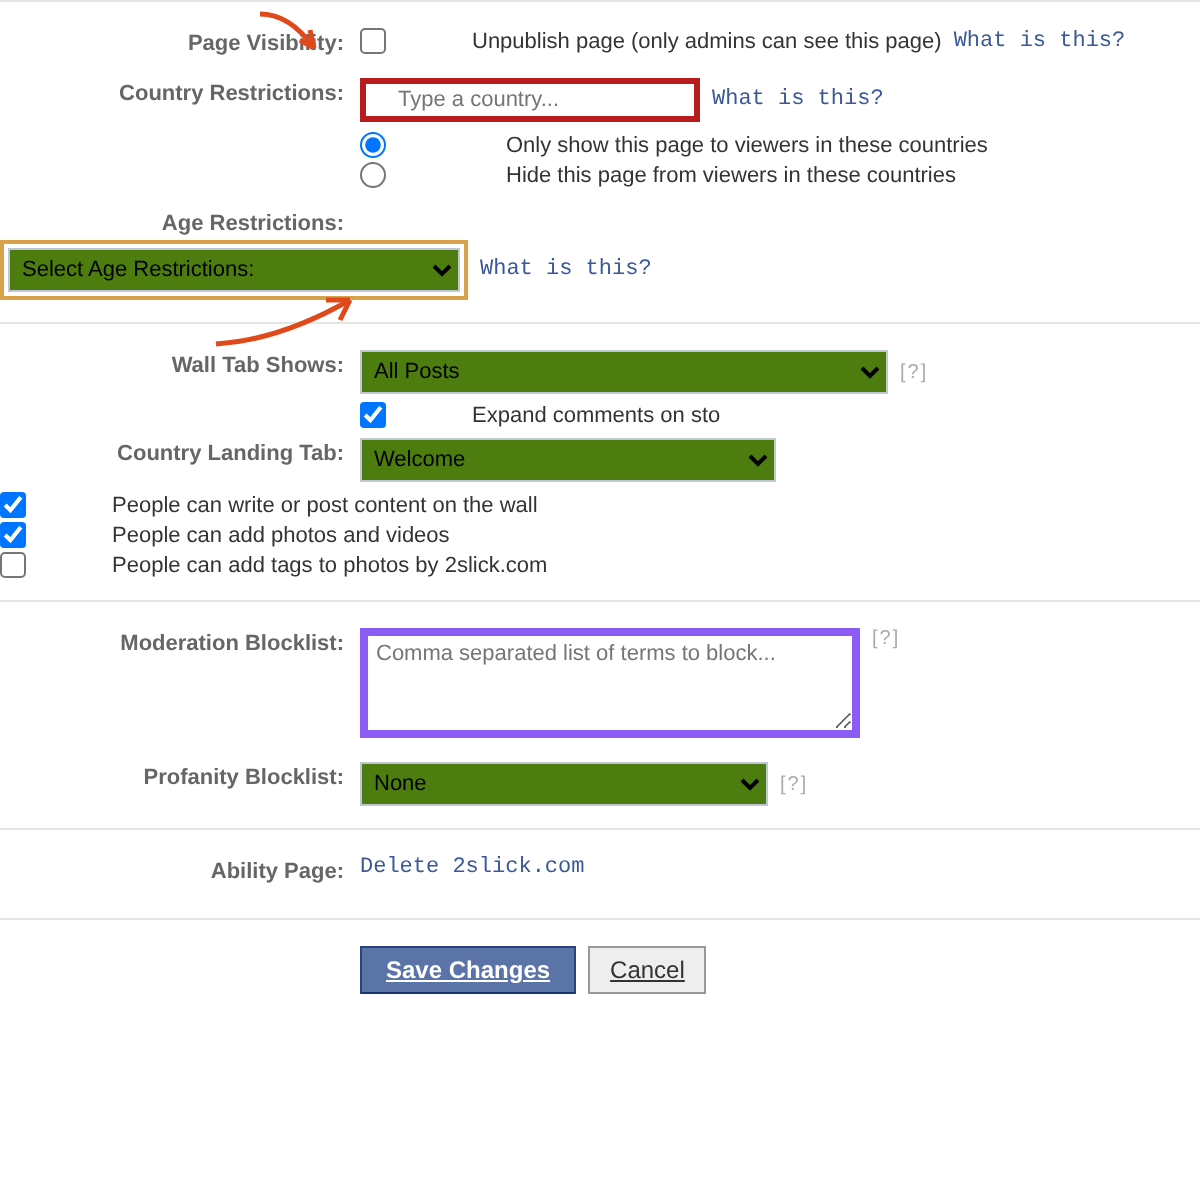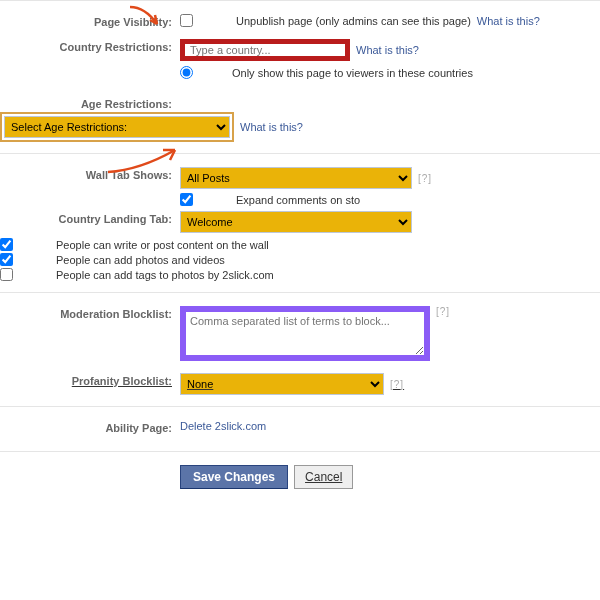--- a/index.html
+++ b/index.html
@@ -34,67 +34,68 @@
   }
   .field-col {
     flex: 1;
     display: flex;
     flex-wrap: wrap;
     align-items: center;
     gap: 4px 6px;
     padding-top: 2px;
   }
   .field-col.stack { flex-direction: column; align-items: flex-start; gap:2px;}
-  .link { color: #3b5998; text-decoration: none; cursor: pointer; }
+  .link { color: #3b5998; text-decoration: none; cursor: pointer; font-family: Liberation Mono, monospace; }
   .help { color: #aaa; font-size: 10px; letter-spacing: 1px;}
   input[type=text] {
-    border: 5px solid #b91c1c;
-    padding: 3px 5px;
+    border: 3px solid #b91c1c;
+    padding: 3px 16px;
     font: inherit;
     font-size: 11px;
     height: 22px;
   }
   select {
     border: 1px solid #bdc7d8;
     font: inherit;
     font-size: 11px;
     height: 22px;
-    background: #eab308;
+    background: #4d7c0f;
     padding: 1px 2px;
   }
   textarea {
-    border: 6px solid #8b5cf6;
+    border: 4px solid #8b5cf6;
     font: inherit;
     font-size: 11px;
     padding: 3px 4px;
     resize: vertical;
     width: 250px;
     height: 55px;
     color: #888;
   }
   .checkline { display: flex; align-items: center; gap: 5px; white-space: nowrap;}
   .checkline label, .radioline label { color: #333; cursor: pointer; padding-left: 36px;}
-  .radioline { display: flex; align-items: center; gap: 1px; }
+  .radioline { display: flex; align-items: center; gap: 22px; }
   .highlight-select {
     border: 2px solid #d8a24a;
     padding: 2px;
     display: inline-block;
   }
   .highlight-select select { width: 226px; }
   .btn-primary {
     background: #5b74a8;
     border: 1px solid #29447e;
     border-bottom-color: #1a356e;
     color: #fff;
     font-weight: bold;
     padding: 4px 12px;
     font: inherit;
     font-size: 12px;
     font-weight: bold;
     cursor: pointer;
+    text-decoration: underline;
   }
   .btn-secondary {
     background: #eee;
     border: 1px solid #999;
     color: #333;
     padding: 4px 10px;
     font: inherit;
     font-size: 12px;
     cursor: pointer;
     text-decoration: underline;
@@ -151,20 +152,24 @@
     </div>
   </div>
 
   <div class="row">
     <div class="label-col"></div>
     <div class="field-col stack">
       <div class="radioline">
         <input type="radio" name="cr" checked="" style="">
         <label>Only show this page to viewers in these countries</label>
       </div>
+      <div class="radioline">
+        <input type="radio" name="cr" style="">
+        <label>Hide this page from viewers in these countries</label>
+      </div>
     </div>
   </div>
 
   <div class="row" style="margin-top:8px;flex-direction:column;">
     <div class="label-col">Age Restrictions:</div>
     <div class="field-col">
       <span class="highlight-select">
         <select>
           <option>Select Age Restrictions:</option>
         </select>
@@ -173,35 +178,35 @@
     </div>
   </div>
 
 </div>
 
 <div class="section">
 
   <div class="row">
     <div class="label-col">Wall Tab Shows:</div>
     <div class="field-col">
-      <select style="width:232px">
+      <select style="width:264px">
         <option>All Posts</option>
       </select>
       <span class="help">[?]</span>
       <div class="checkline">
         <input type="checkbox" checked="" style="">
         <label>Expand comments on sto</label>
       </div>
     </div>
   </div>
 
   <div class="row">
     <div class="label-col">Country Landing Tab:</div>
     <div class="field-col">
-      <select style="width:232px">
+      <select style="width:208px">
         <option>Welcome</option>
       </select>
     </div>
   </div>
 
   <div class="row">
     <div class="field-col stack">
       <div class="checkline">
         <input type="checkbox" checked="" style="">
         <label>People can write or post content on the wall</label>
@@ -221,21 +226,21 @@
 
 <div class="section">
   <div class="row">
     <div class="label-col">Moderation Blocklist:</div>
     <div class="field-col">
       <textarea placeholder="Comma separated list of terms to block..." style=""></textarea>
       <span class="help" style="align-self:flex-start">[?]</span>
     </div>
   </div>
 
-  <div class="row" style="margin-top:10px;text-decoration:underline;">
+  <div class="row" style="margin-top:10px;">
     <div class="label-col">Profanity Blocklist:</div>
     <div class="field-col">
       <select style="width:204px">
         <option>None</option>
       </select>
       <span class="help">[?]</span>
     </div>
   </div>
 </div>
 

